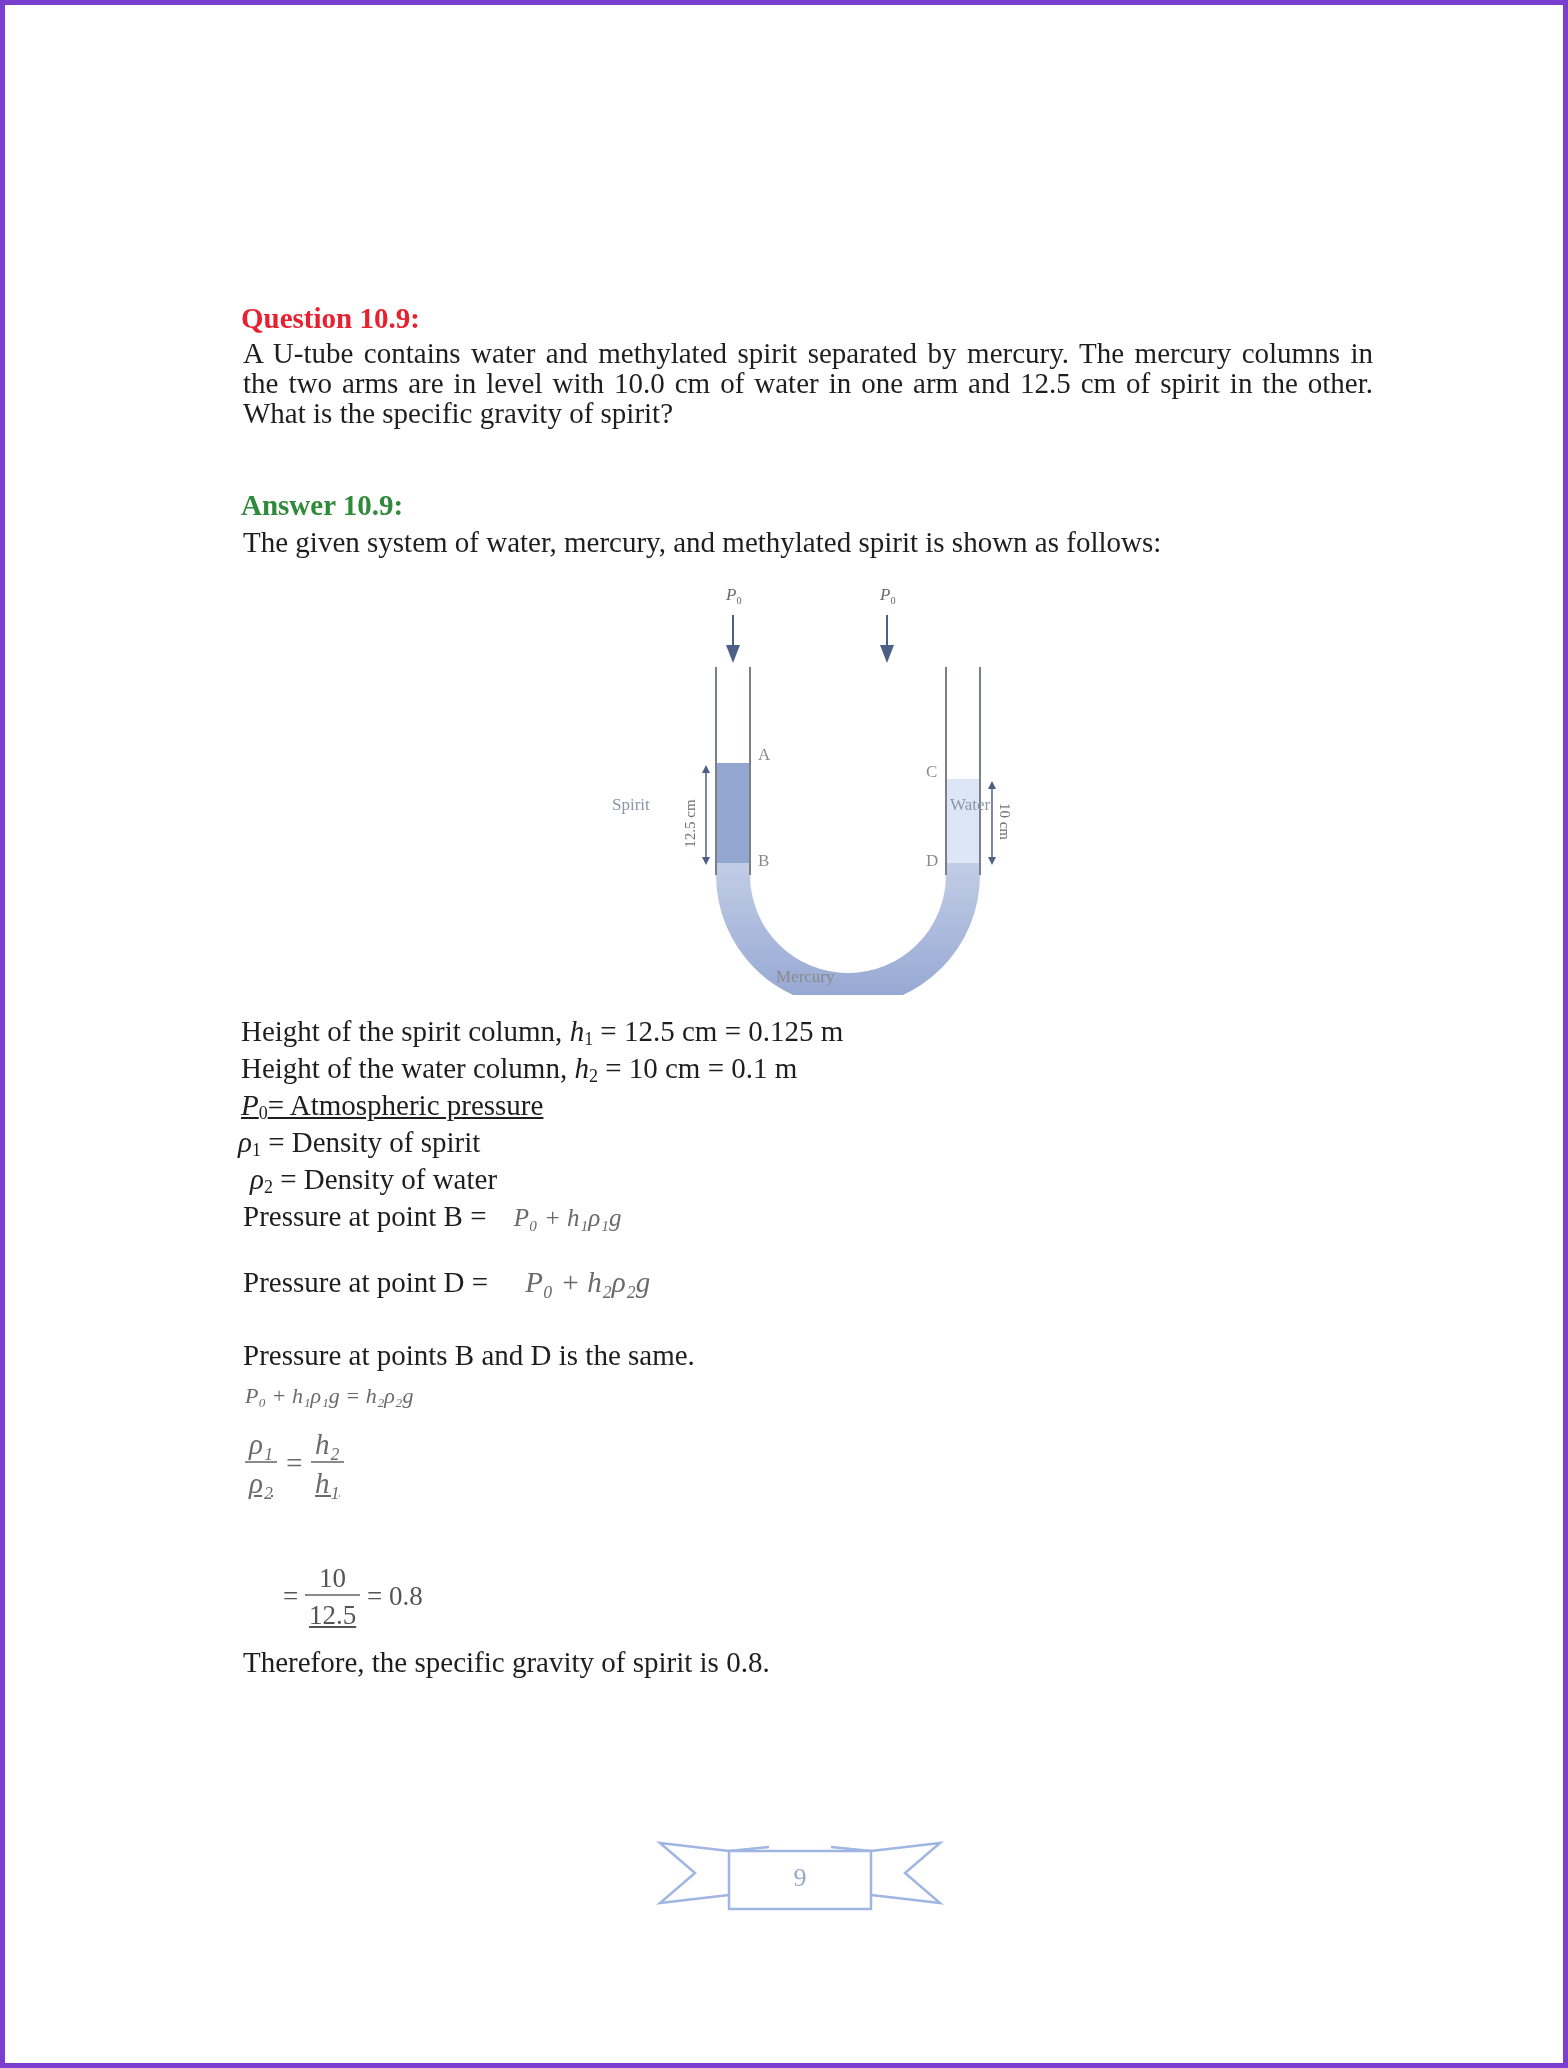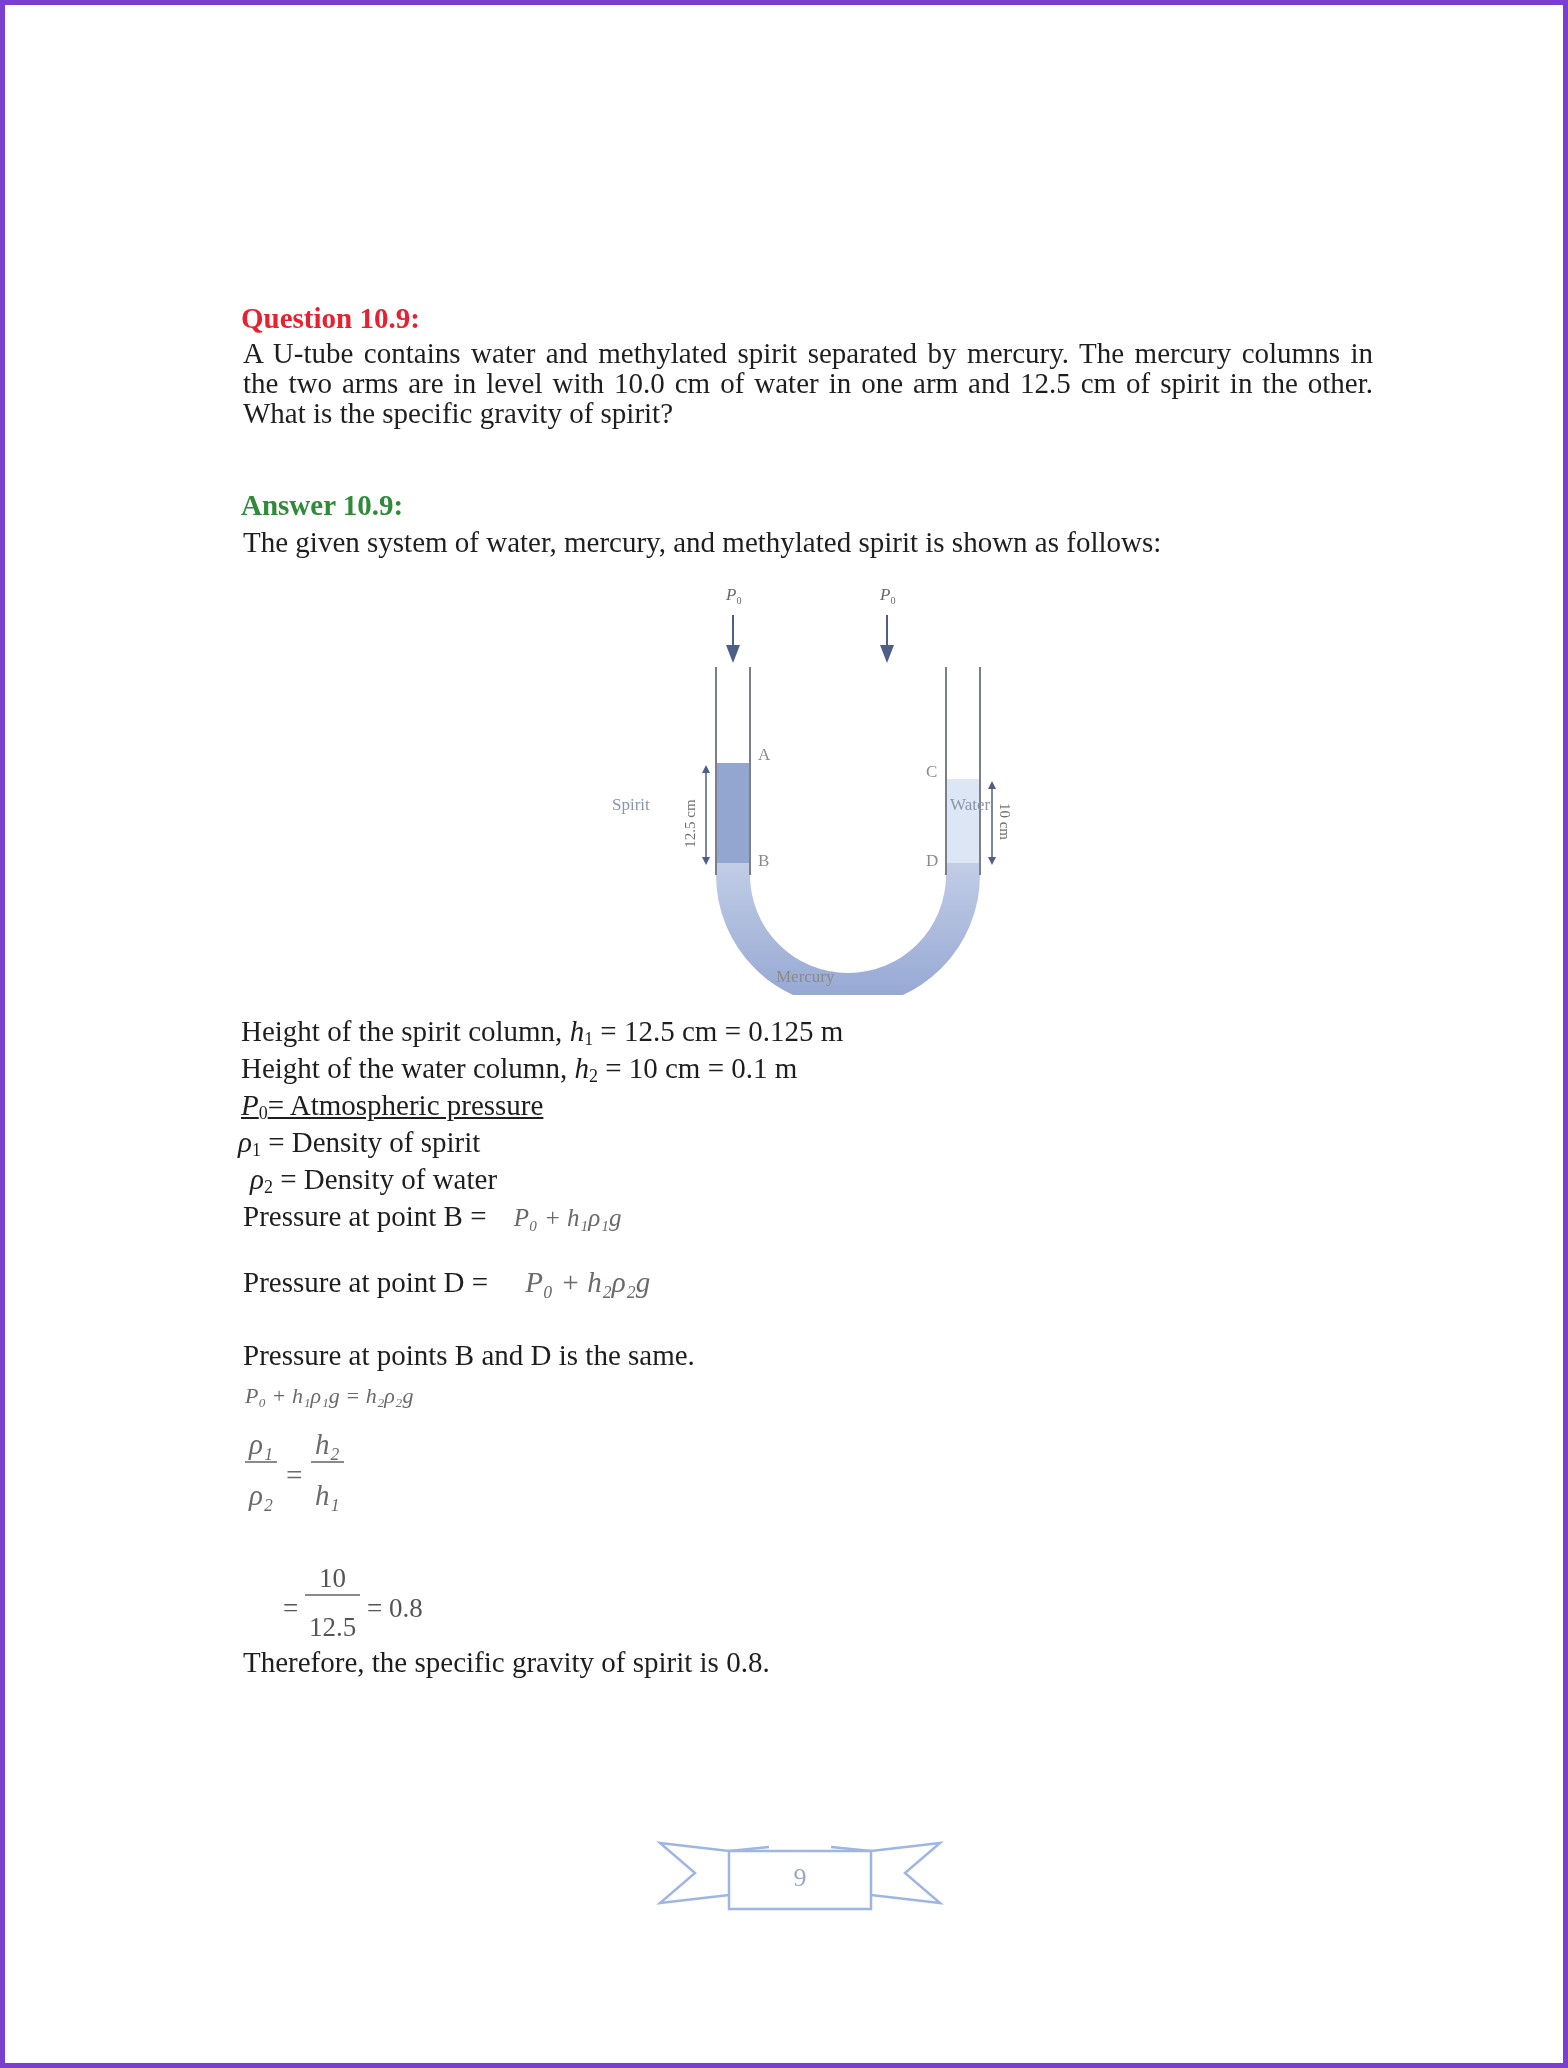--- a/index.html
+++ b/index.html
@@ -42,21 +42,21 @@
     .math {
       font-family: "Liberation Serif", "DejaVu Serif", serif;
       color: #6a6a6a; font-style: italic;
       white-space: nowrap;
     }
     .math sub { font-size: 60%; font-style: normal; }
     .it { font-style: italic; }
     .sub { font-size: 62%; vertical-align: -4px; }
     .frac { display: inline-block; vertical-align: middle; text-align: center; }
     .frac .num { display: block; border-bottom: 2px solid #8a8a8a; padding: 0 4px; }
-    .frac .den { display: block; padding: 16px 4px; }
+    .frac .den { display: block; padding: 4px 4px; text-decoration: underline; }
     .diagram { left: 580px; top: 575px; width: 450px; height: 420px; }
     .page-banner { left: 655px; top: 1825px; width: 290px; height: 90px; }
   </style>
 </head>
 <body>
 
 <div class="frame"></div>
 
 <div class="abs heading-q">Question 10.9:</div>
 <div class="abs para" style="top:338px;">A U-tube contains water and methylated spirit separated by mercury. The mercury columns in the two arms are in level with 10.0 cm of water in one arm and 12.5 cm of spirit in the other. What is the specific gravity of spirit?</div>

